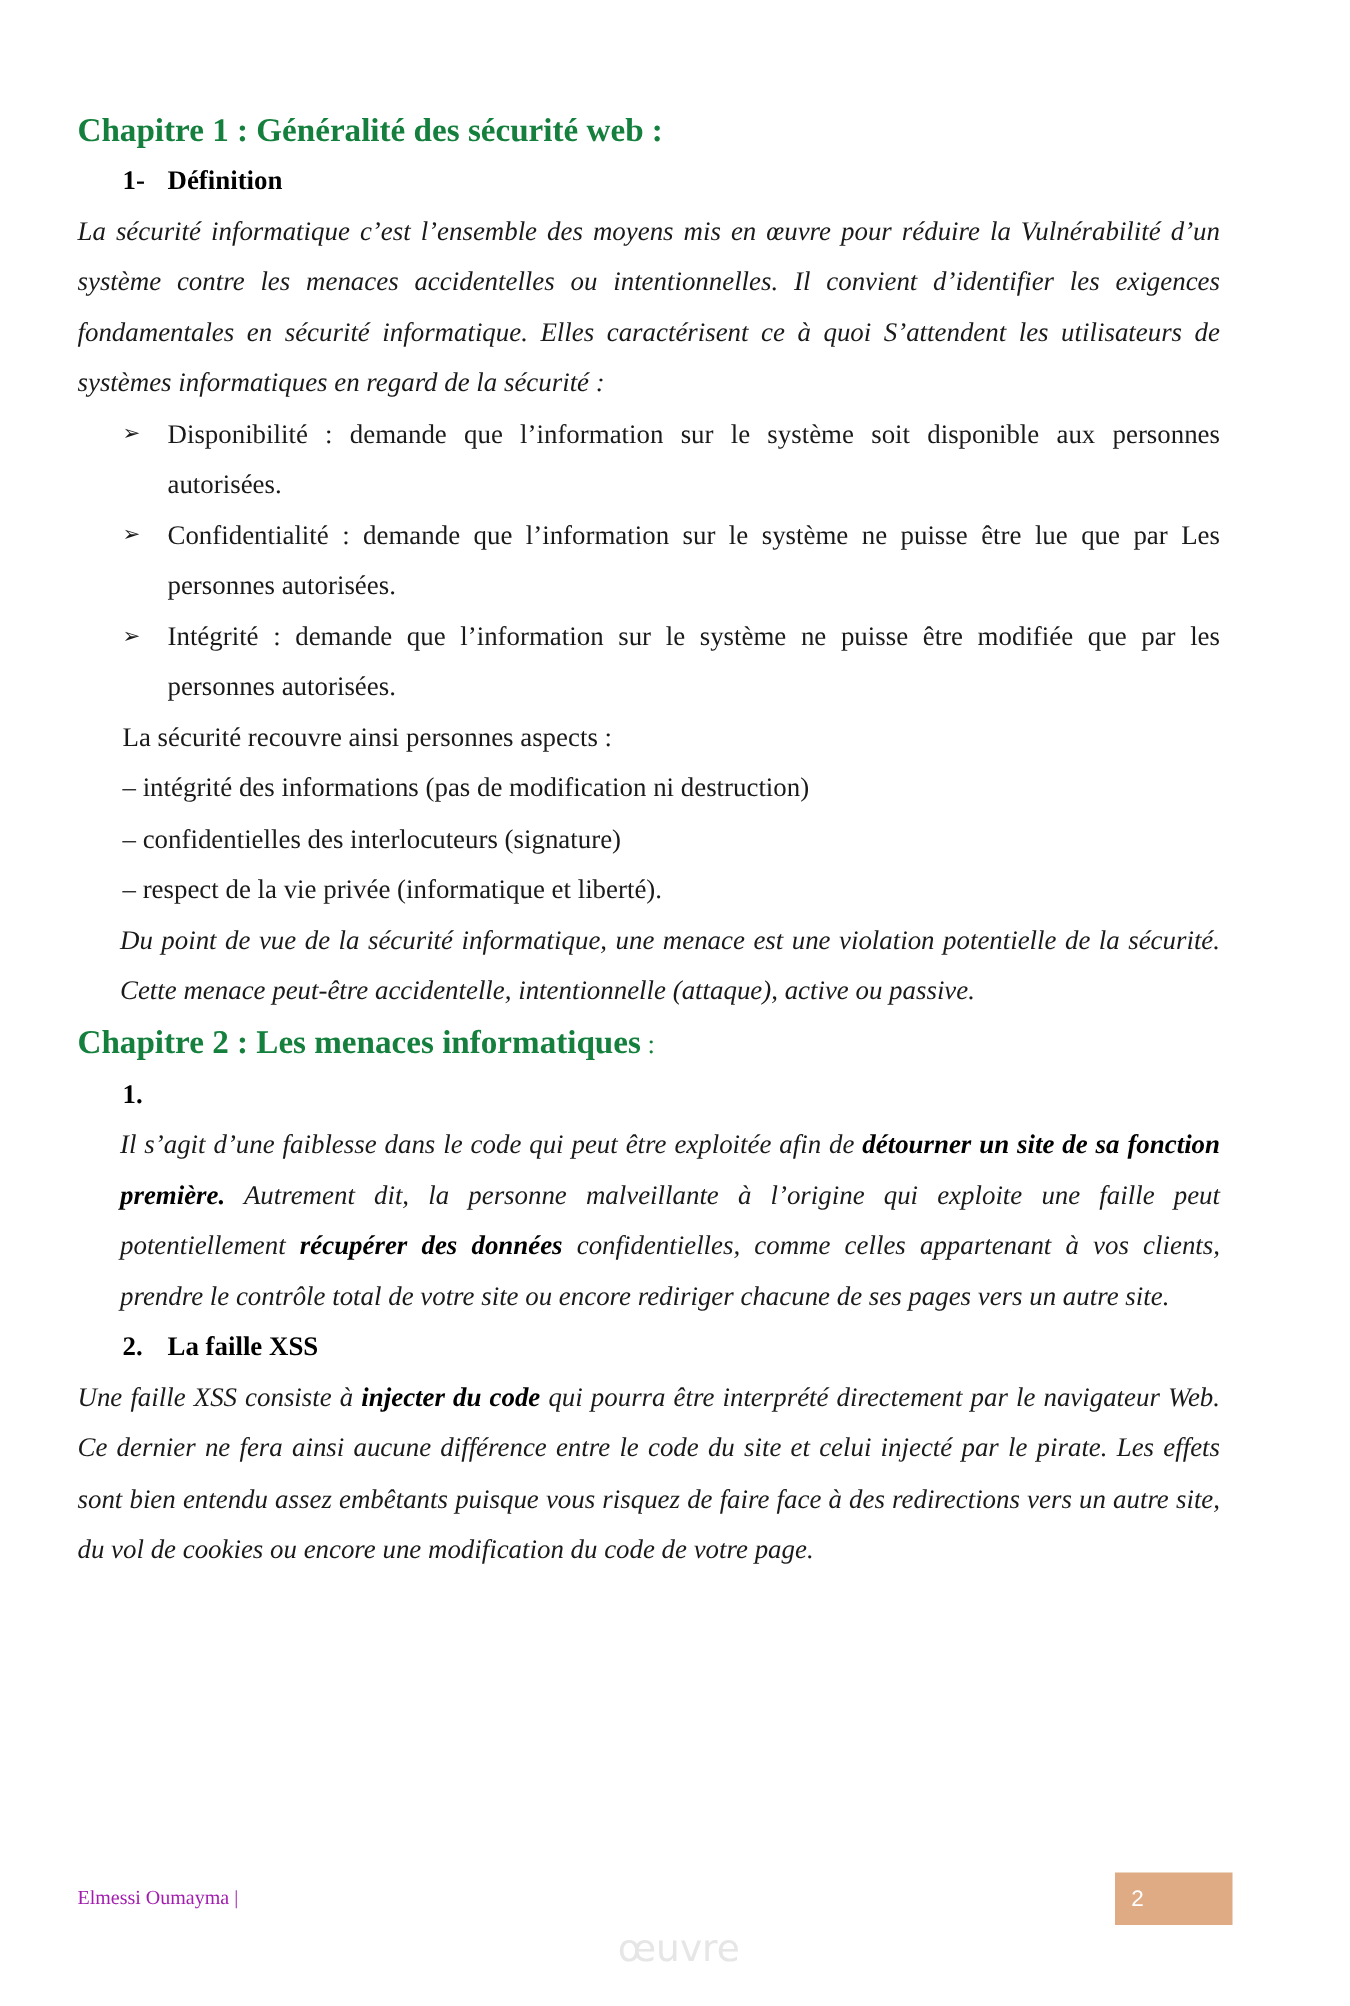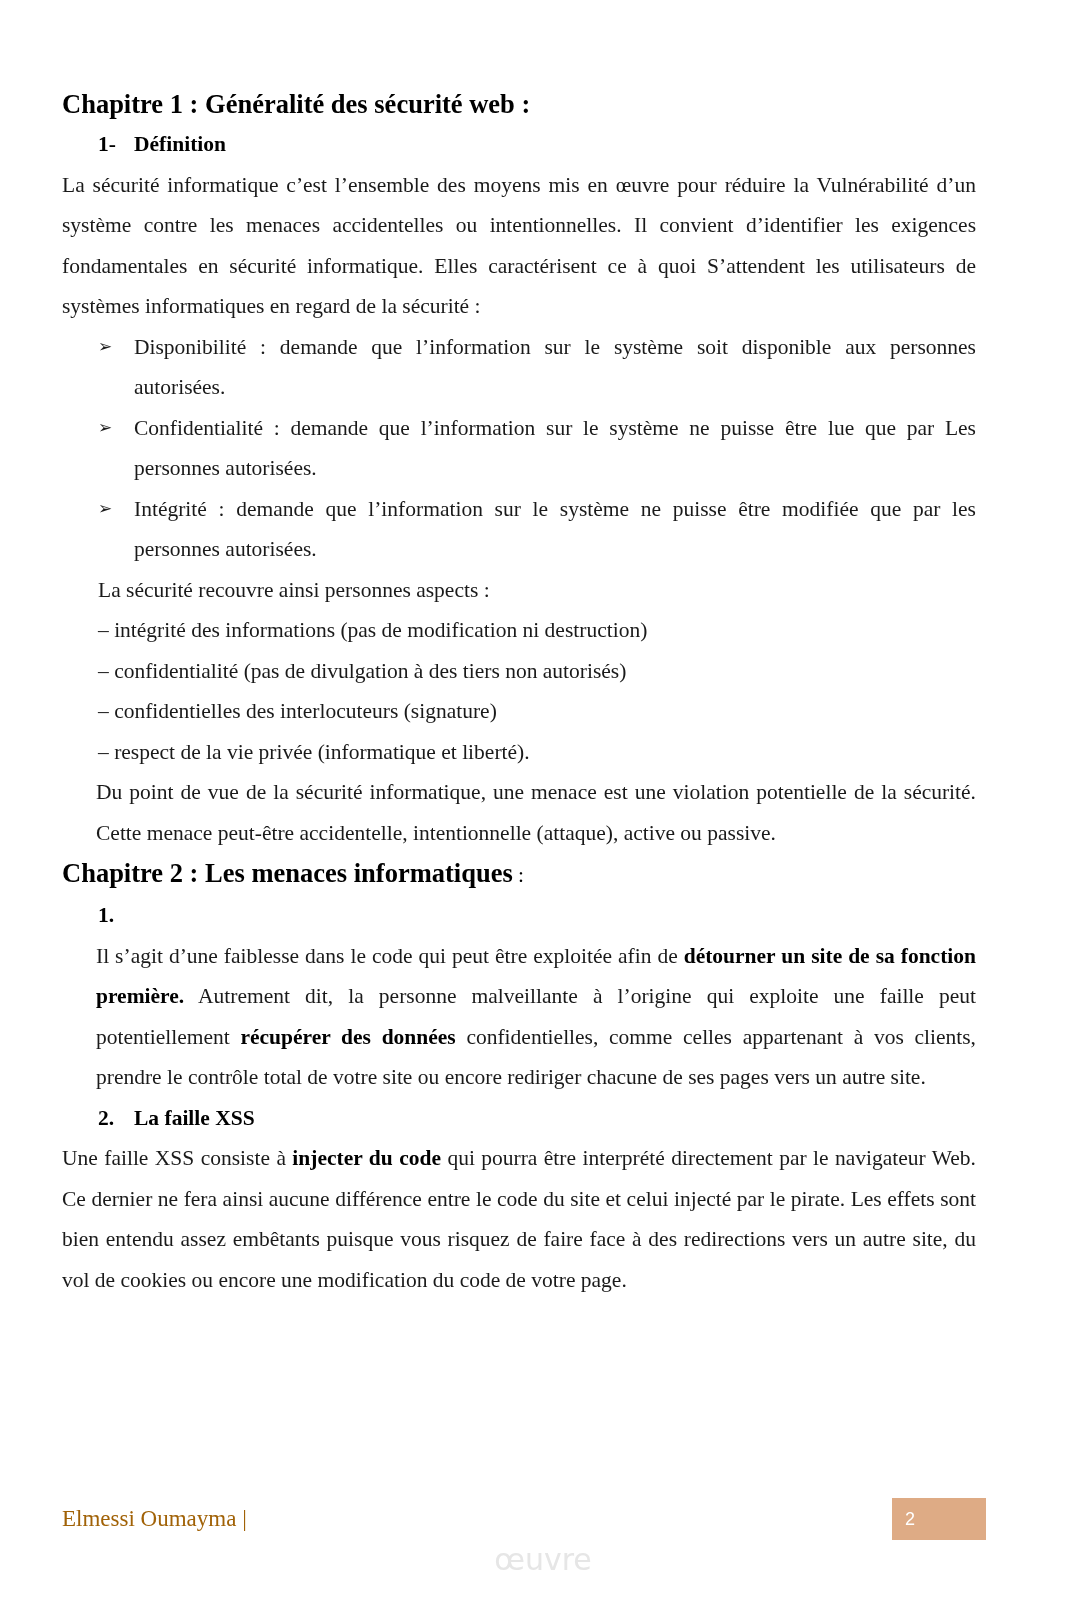--- a/index.html
+++ b/index.html
@@ -7,41 +7,41 @@
     width: 1080px; height: 1605px; position: relative; overflow: hidden;
     font-family: "Liberation Serif", "DejaVu Serif", serif;
     color: #1a1a1a;
   }
   .page { position: absolute; left: 0; top: 0; width: 1080px; height: 1605px; }
   .content {
     position: absolute; left: 62px; top: 84px; width: 914px;
     font-size: 21.5px; line-height: 40.5px;
   }
   .h1 {
-    font-weight: bold; font-size: 26.5px; line-height: 40px; color: #000000;
+    font-weight: bold; font-size: 26.5px; line-height: 40px; color: #15803d;
     margin: 0;
   }
   .h2 {
     font-weight: bold; font-size: 21.5px; line-height: 40.5px; color: #000;
     margin: 0 0 0 36px; display: flex;
   }
   .h2 .num { width: 36px; flex: none; }
-  .p { margin: 0; text-align: justify; text-align-last: left; }
+  .p { margin: 0; text-align: justify; text-align-last: left; font-style: italic; }
   .indent { margin-left: 34px; }
   .bullet-list { margin: 0; padding: 0; list-style: none; margin-left: 36px; }
   .bullet-item { display: flex; text-align: justify; }
   .bullet-item .marker { width: 36px; flex: none; font-size: 17px; }
   .bullet-item .txt { flex: 1; text-align: justify; text-align-last: left; }
   .dash-line { margin: 0 0 0 36px; }
   .chap2 .h1-suffix { font-weight: normal; font-size: 21.5px; }
   b { font-weight: bold; color: #000; }
 
   .footer-author {
     position: absolute; left: 62px; top: 1503px;
-    font-size: 23px; color: #a16207; line-height: 32px;
+    font-size: 16px; color: #a21caf; line-height: 32px;
   }
   .page-box {
     position: absolute; left: 892px; top: 1498px; width: 94px; height: 42px;
     background: #deab85; color: #ffffff;
     font-family: "Liberation Sans", "DejaVu Sans", sans-serif;
     font-size: 18px; line-height: 42px; padding-left: 13px; box-sizing: border-box;
   }
   .watermark {
     position: absolute; left: 478px; top: 1540px; width: 130px; height: 40px;
     color: #e6e6e6; font-family: "DejaVu Sans", sans-serif; font-size: 30px;
@@ -73,21 +73,20 @@
         <span class="txt">Confidentialité : demande que l’information sur le système ne puisse être lue que par Les personnes autorisées.</span>
       </li>
       <li class="bullet-item">
         <span class="marker">➢</span>
         <span class="txt">Intégrité : demande que l’information sur le système ne puisse être modifiée que par les personnes autorisées.</span>
       </li>
     </ul>
 
     <p class="dash-line">La sécurité recouvre ainsi personnes aspects :</p>
     <p class="dash-line">– intégrité des informations (pas de modification ni destruction)</p>
-    <p class="dash-line">– confidentialité (pas de divulgation à des tiers non autorisés)</p>
     <p class="dash-line">– confidentielles des interlocuteurs (signature)</p>
     <p class="dash-line">– respect de la vie privée (informatique et liberté).</p>
 
     <p class="p indent">Du point de vue de la sécurité informatique, une menace est une violation potentielle de la sécurité. Cette menace peut-être accidentelle, intentionnelle (attaque), active ou passive.</p>
 
     <h1 class="h1 chap2"><span>Chapitre 2 : Les menaces informatiques</span><span class="h1-suffix"> :</span></h1>
 
     <div class="h2">
       <span class="num">1.</span>
     </div>

